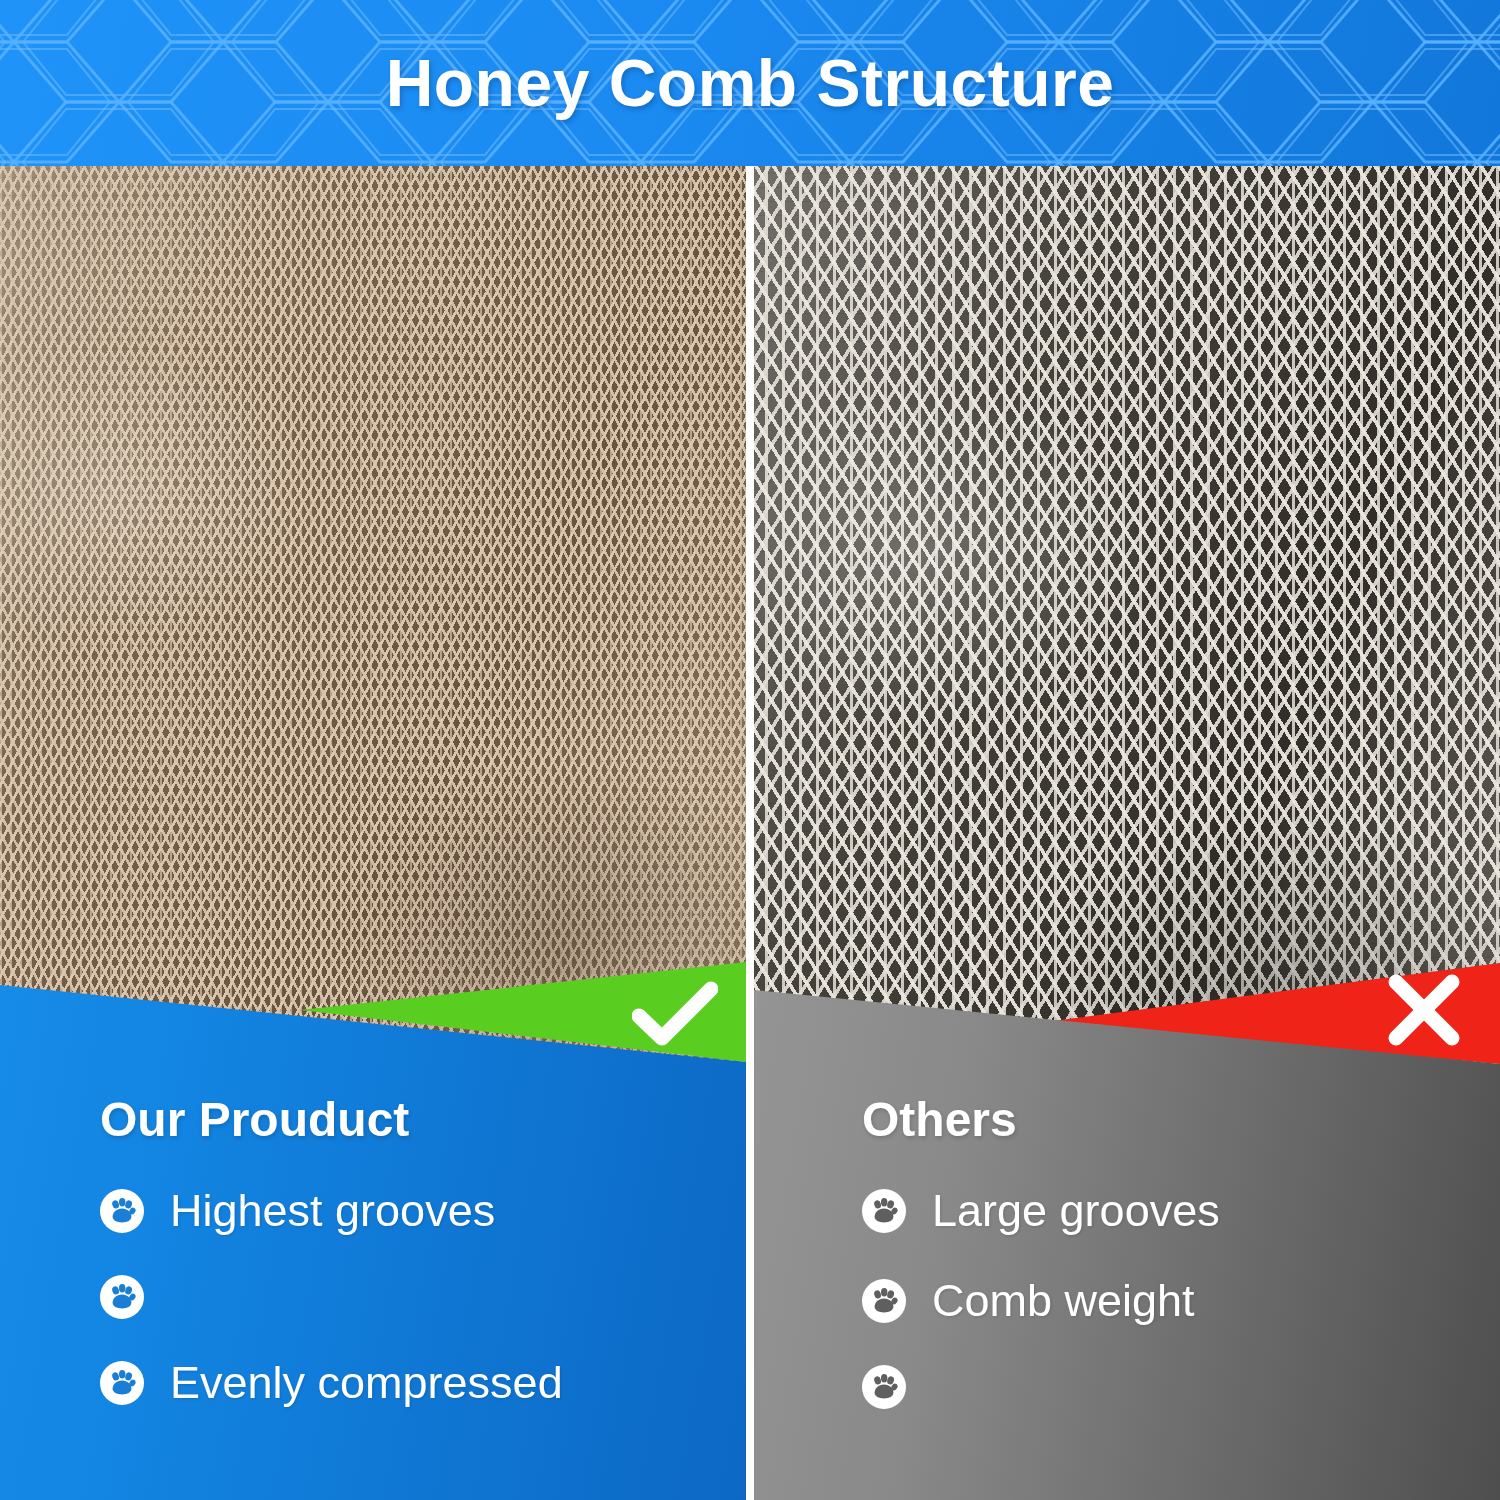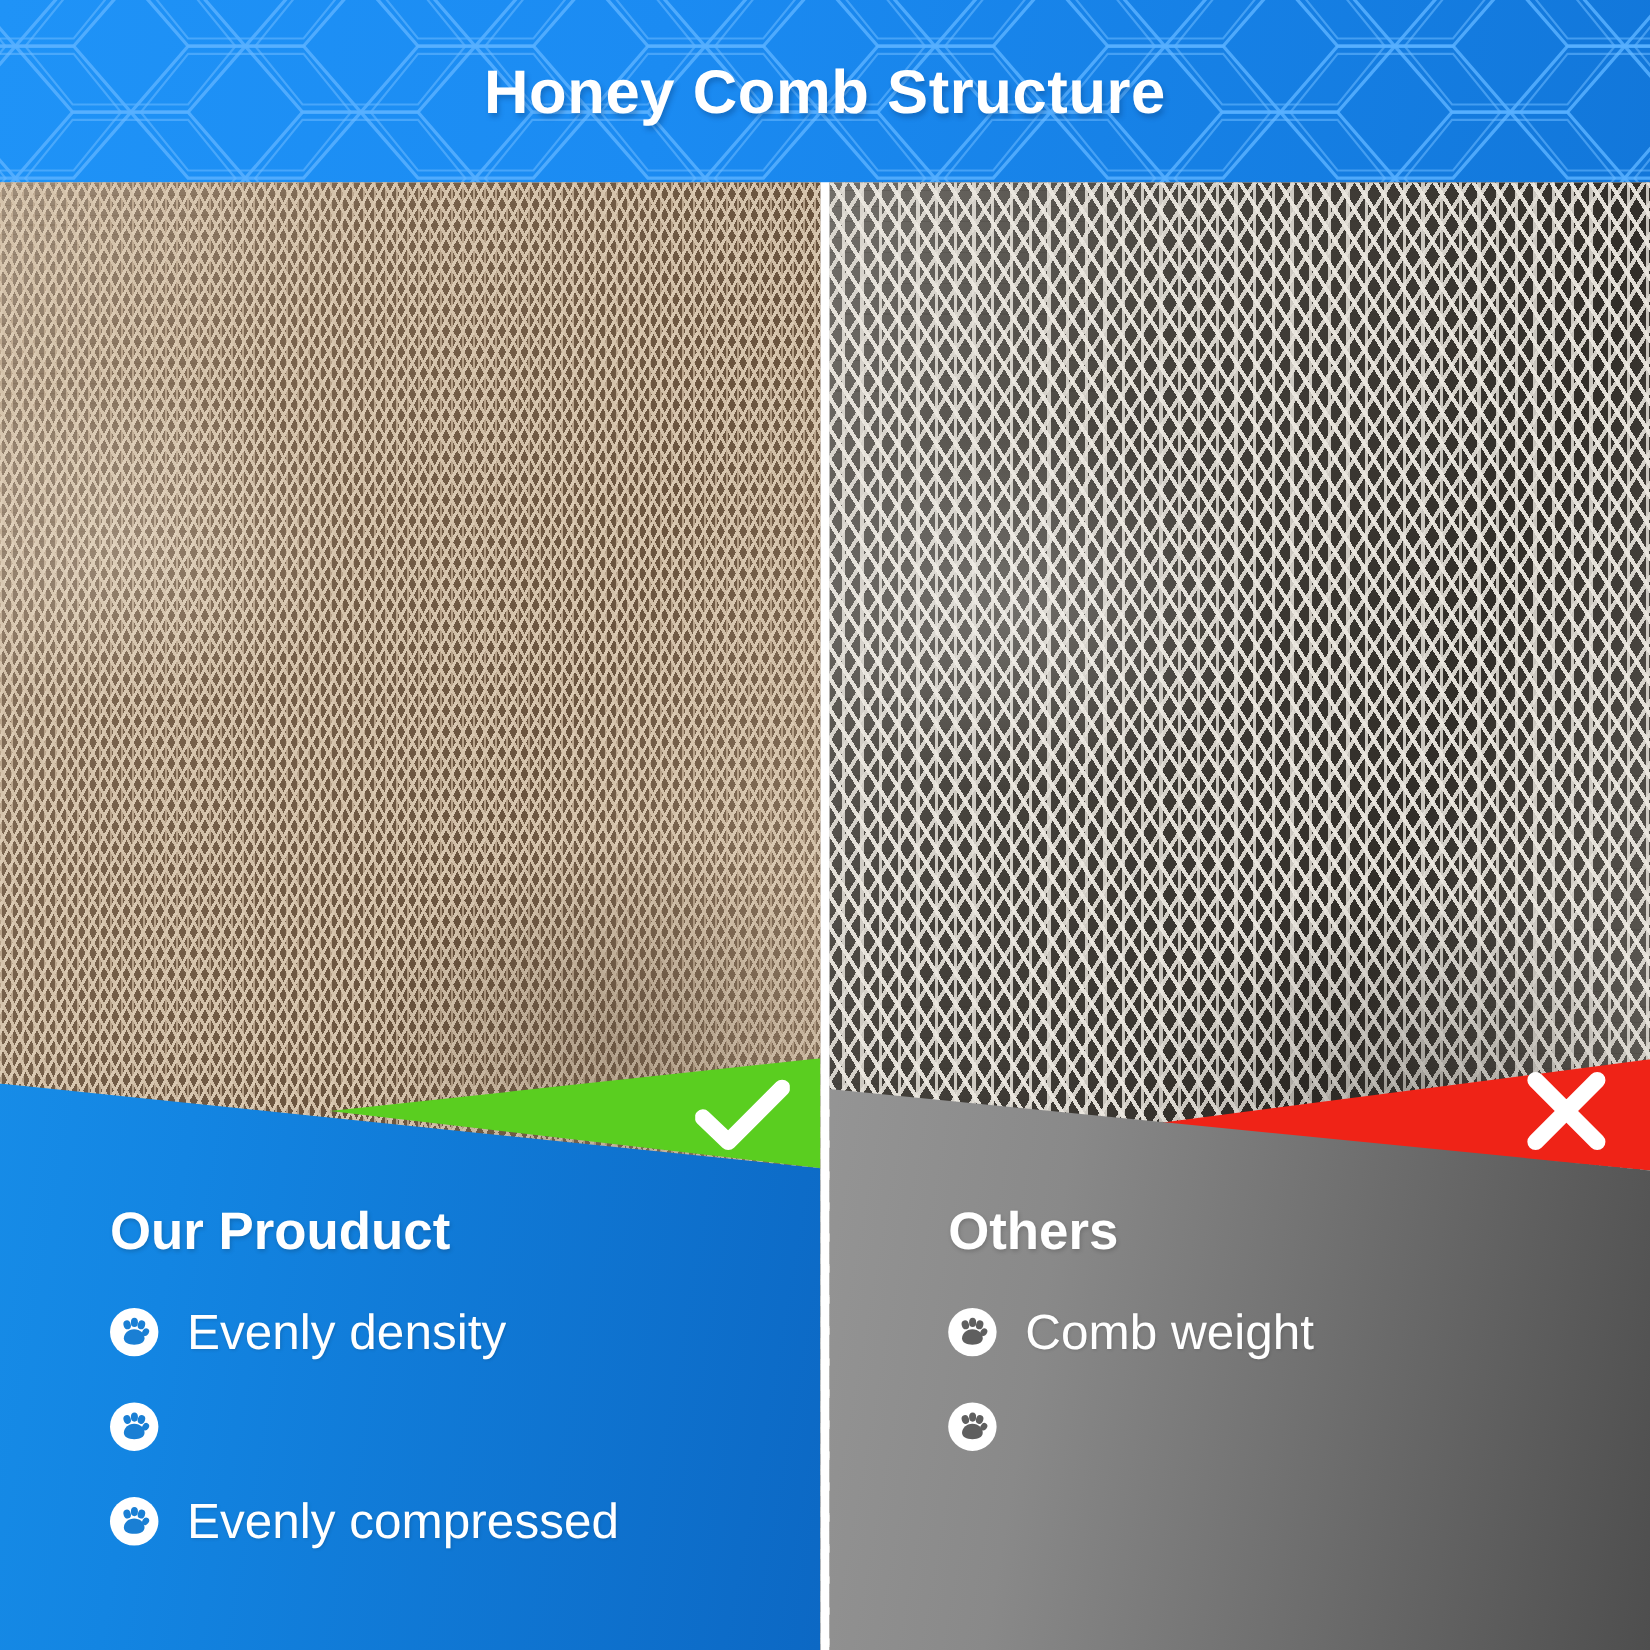--- a/index.html
+++ b/index.html
@@ -35,21 +35,21 @@
   }
   .header-title {
     position: absolute;
     left: 0; top: 0;
     width: 1500px;
     height: 166px;
     display: flex;
     align-items: center;
     justify-content: center;
     color: #ffffff;
-    font-size: 56px;
+    font-size: 66px;
     font-weight: bold;
     letter-spacing: 0.5px;
     font-family: "Liberation Sans", sans-serif;
     text-shadow: 2px 3px 5px rgba(0, 40, 90, 0.28);
     white-space: nowrap;
   }
 
   
   .photos {
     position: absolute;
@@ -330,21 +330,21 @@
       <li class="bullet-item">
         <span class="paw-badge">
           <svg width="30" height="30" viewBox="0 0 30 30">
             <ellipse cx="8.6" cy="8.4" rx="3.3" ry="4.1" fill="#1a7fd4" transform="rotate(-18 8.6 8.4)"></ellipse>
             <ellipse cx="15.2" cy="6.2" rx="3.2" ry="4.2" fill="#1a7fd4"></ellipse>
             <ellipse cx="21.6" cy="8.4" rx="3.3" ry="4.1" fill="#1a7fd4" transform="rotate(18 21.6 8.4)"></ellipse>
             <ellipse cx="25.4" cy="15.0" rx="2.9" ry="3.6" fill="#1a7fd4" transform="rotate(34 25.4 15)"></ellipse>
             <path d="M 15 12.4 C 20.6 12.4 24.4 16.6 24.4 20.6 C 24.4 24.6 20.4 26.4 15 26.4 C 9.6 26.4 5.6 24.6 5.6 20.6 C 5.6 16.6 9.4 12.4 15 12.4 Z" fill="#1a7fd4"></path>
           </svg>
         </span>
-        <span class="bullet-text">Evenly density</span>
+        <span class="bullet-text">Highest grooves</span>
       </li>
       <li class="bullet-item">
         <span class="paw-badge">
           <svg width="30" height="30" viewBox="0 0 30 30">
             <ellipse cx="8.6" cy="8.4" rx="3.3" ry="4.1" fill="#1a7fd4" transform="rotate(-18 8.6 8.4)"></ellipse>
             <ellipse cx="15.2" cy="6.2" rx="3.2" ry="4.2" fill="#1a7fd4"></ellipse>
             <ellipse cx="21.6" cy="8.4" rx="3.3" ry="4.1" fill="#1a7fd4" transform="rotate(18 21.6 8.4)"></ellipse>
             <ellipse cx="25.4" cy="15.0" rx="2.9" ry="3.6" fill="#1a7fd4" transform="rotate(34 25.4 15)"></ellipse>
             <path d="M 15 12.4 C 20.6 12.4 24.4 16.6 24.4 20.6 C 24.4 24.6 20.4 26.4 15 26.4 C 9.6 26.4 5.6 24.6 5.6 20.6 C 5.6 16.6 9.4 12.4 15 12.4 Z" fill="#1a7fd4"></path>
           </svg>
@@ -371,29 +371,41 @@
       <li class="bullet-item">
         <span class="paw-badge">
           <svg width="30" height="30" viewBox="0 0 30 30">
             <ellipse cx="8.6" cy="8.4" rx="3.3" ry="4.1" fill="#5f5f5f" transform="rotate(-18 8.6 8.4)"></ellipse>
             <ellipse cx="15.2" cy="6.2" rx="3.2" ry="4.2" fill="#5f5f5f"></ellipse>
             <ellipse cx="21.6" cy="8.4" rx="3.3" ry="4.1" fill="#5f5f5f" transform="rotate(18 21.6 8.4)"></ellipse>
             <ellipse cx="25.4" cy="15.0" rx="2.9" ry="3.6" fill="#5f5f5f" transform="rotate(34 25.4 15)"></ellipse>
             <path d="M 15 12.4 C 20.6 12.4 24.4 16.6 24.4 20.6 C 24.4 24.6 20.4 26.4 15 26.4 C 9.6 26.4 5.6 24.6 5.6 20.6 C 5.6 16.6 9.4 12.4 15 12.4 Z" fill="#5f5f5f"></path>
           </svg>
         </span>
-        <span class="bullet-text">Comb weight</span>
+        <span class="bullet-text">Large grooves</span>
       </li>
       <li class="bullet-item">
         <span class="paw-badge">
           <svg width="30" height="30" viewBox="0 0 30 30">
             <ellipse cx="8.6" cy="8.4" rx="3.3" ry="4.1" fill="#5f5f5f" transform="rotate(-18 8.6 8.4)"></ellipse>
             <ellipse cx="15.2" cy="6.2" rx="3.2" ry="4.2" fill="#5f5f5f"></ellipse>
             <ellipse cx="21.6" cy="8.4" rx="3.3" ry="4.1" fill="#5f5f5f" transform="rotate(18 21.6 8.4)"></ellipse>
             <ellipse cx="25.4" cy="15.0" rx="2.9" ry="3.6" fill="#5f5f5f" transform="rotate(34 25.4 15)"></ellipse>
             <path d="M 15 12.4 C 20.6 12.4 24.4 16.6 24.4 20.6 C 24.4 24.6 20.4 26.4 15 26.4 C 9.6 26.4 5.6 24.6 5.6 20.6 C 5.6 16.6 9.4 12.4 15 12.4 Z" fill="#5f5f5f"></path>
           </svg>
         </span>
+        <span class="bullet-text">Comb weight</span>
+      </li>
+      <li class="bullet-item">
+        <span class="paw-badge">
+          <svg width="30" height="30" viewBox="0 0 30 30">
+            <ellipse cx="8.6" cy="8.4" rx="3.3" ry="4.1" fill="#5f5f5f" transform="rotate(-18 8.6 8.4)"></ellipse>
+            <ellipse cx="15.2" cy="6.2" rx="3.2" ry="4.2" fill="#5f5f5f"></ellipse>
+            <ellipse cx="21.6" cy="8.4" rx="3.3" ry="4.1" fill="#5f5f5f" transform="rotate(18 21.6 8.4)"></ellipse>
+            <ellipse cx="25.4" cy="15.0" rx="2.9" ry="3.6" fill="#5f5f5f" transform="rotate(34 25.4 15)"></ellipse>
+            <path d="M 15 12.4 C 20.6 12.4 24.4 16.6 24.4 20.6 C 24.4 24.6 20.4 26.4 15 26.4 C 9.6 26.4 5.6 24.6 5.6 20.6 C 5.6 16.6 9.4 12.4 15 12.4 Z" fill="#5f5f5f"></path>
+          </svg>
+        </span>
       </li>
     </ul>
   </div>
 
 </div>
 
 </body></html>

